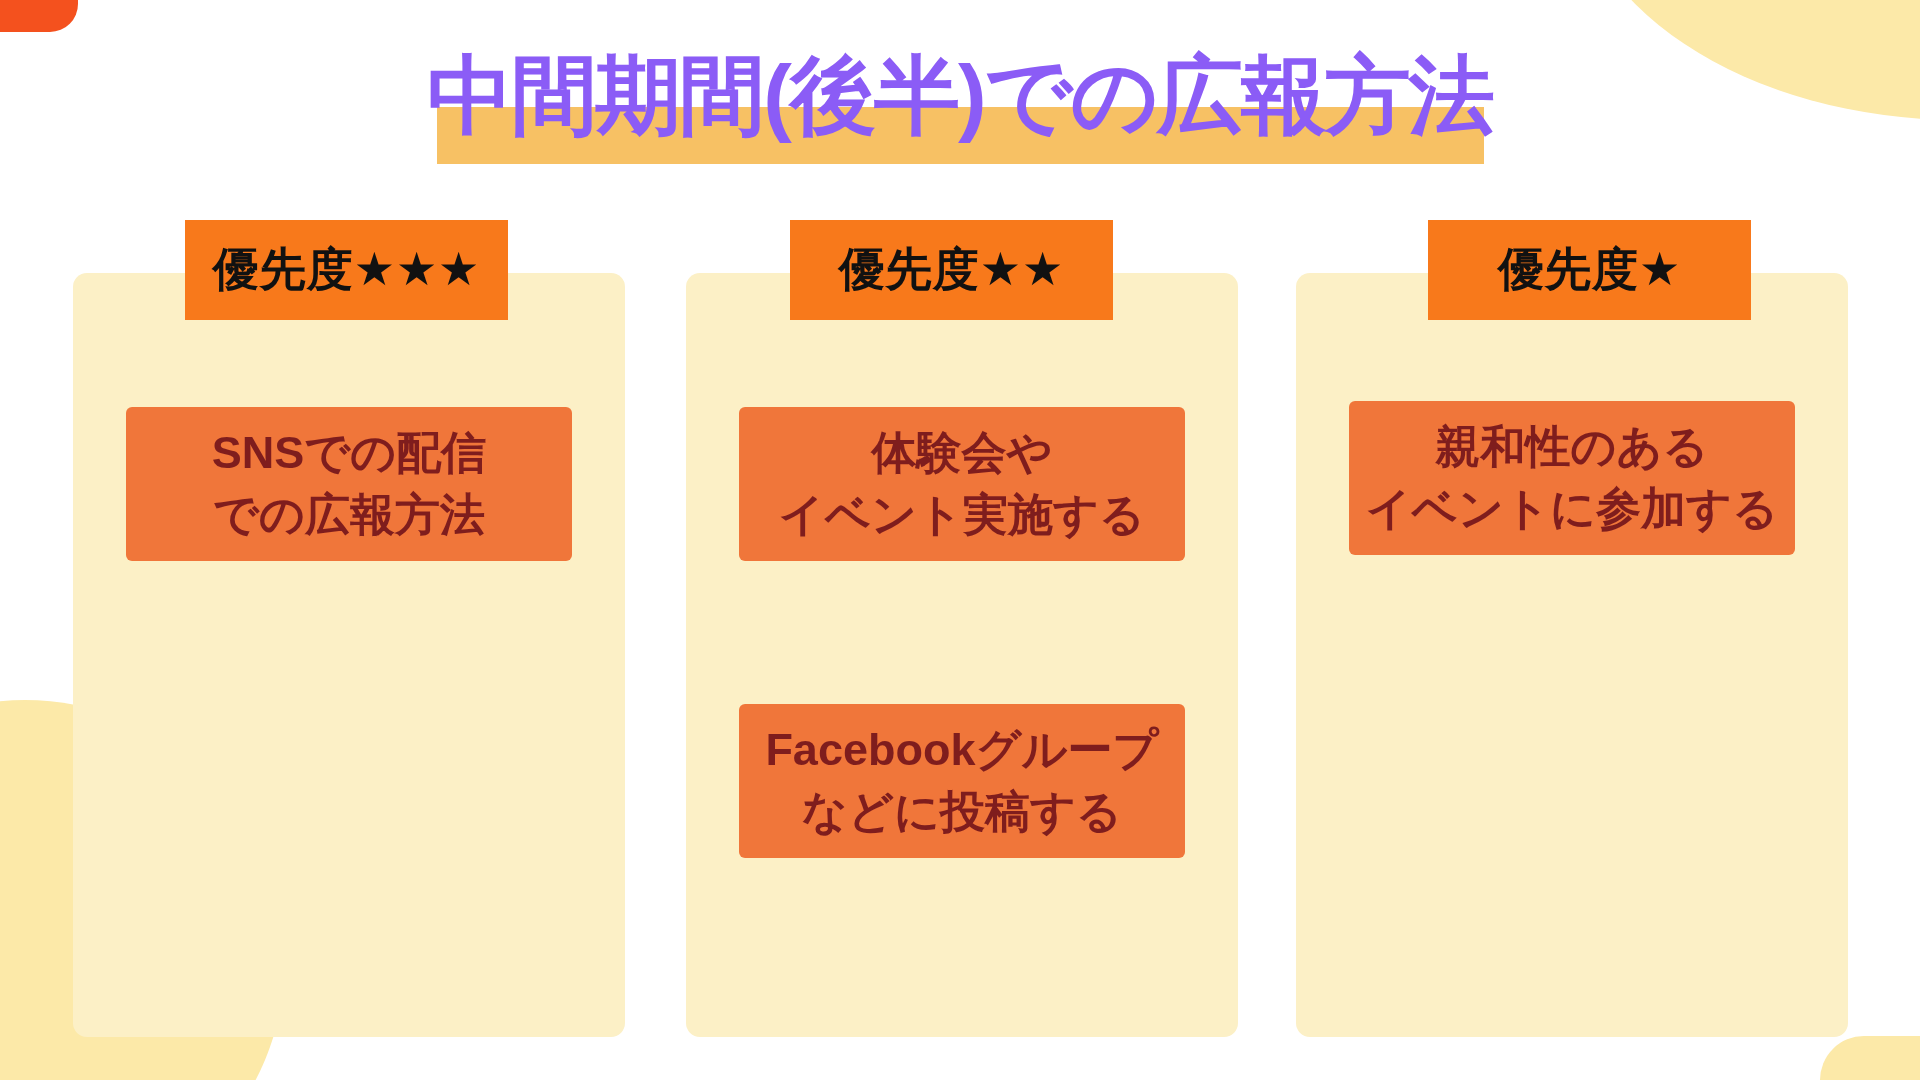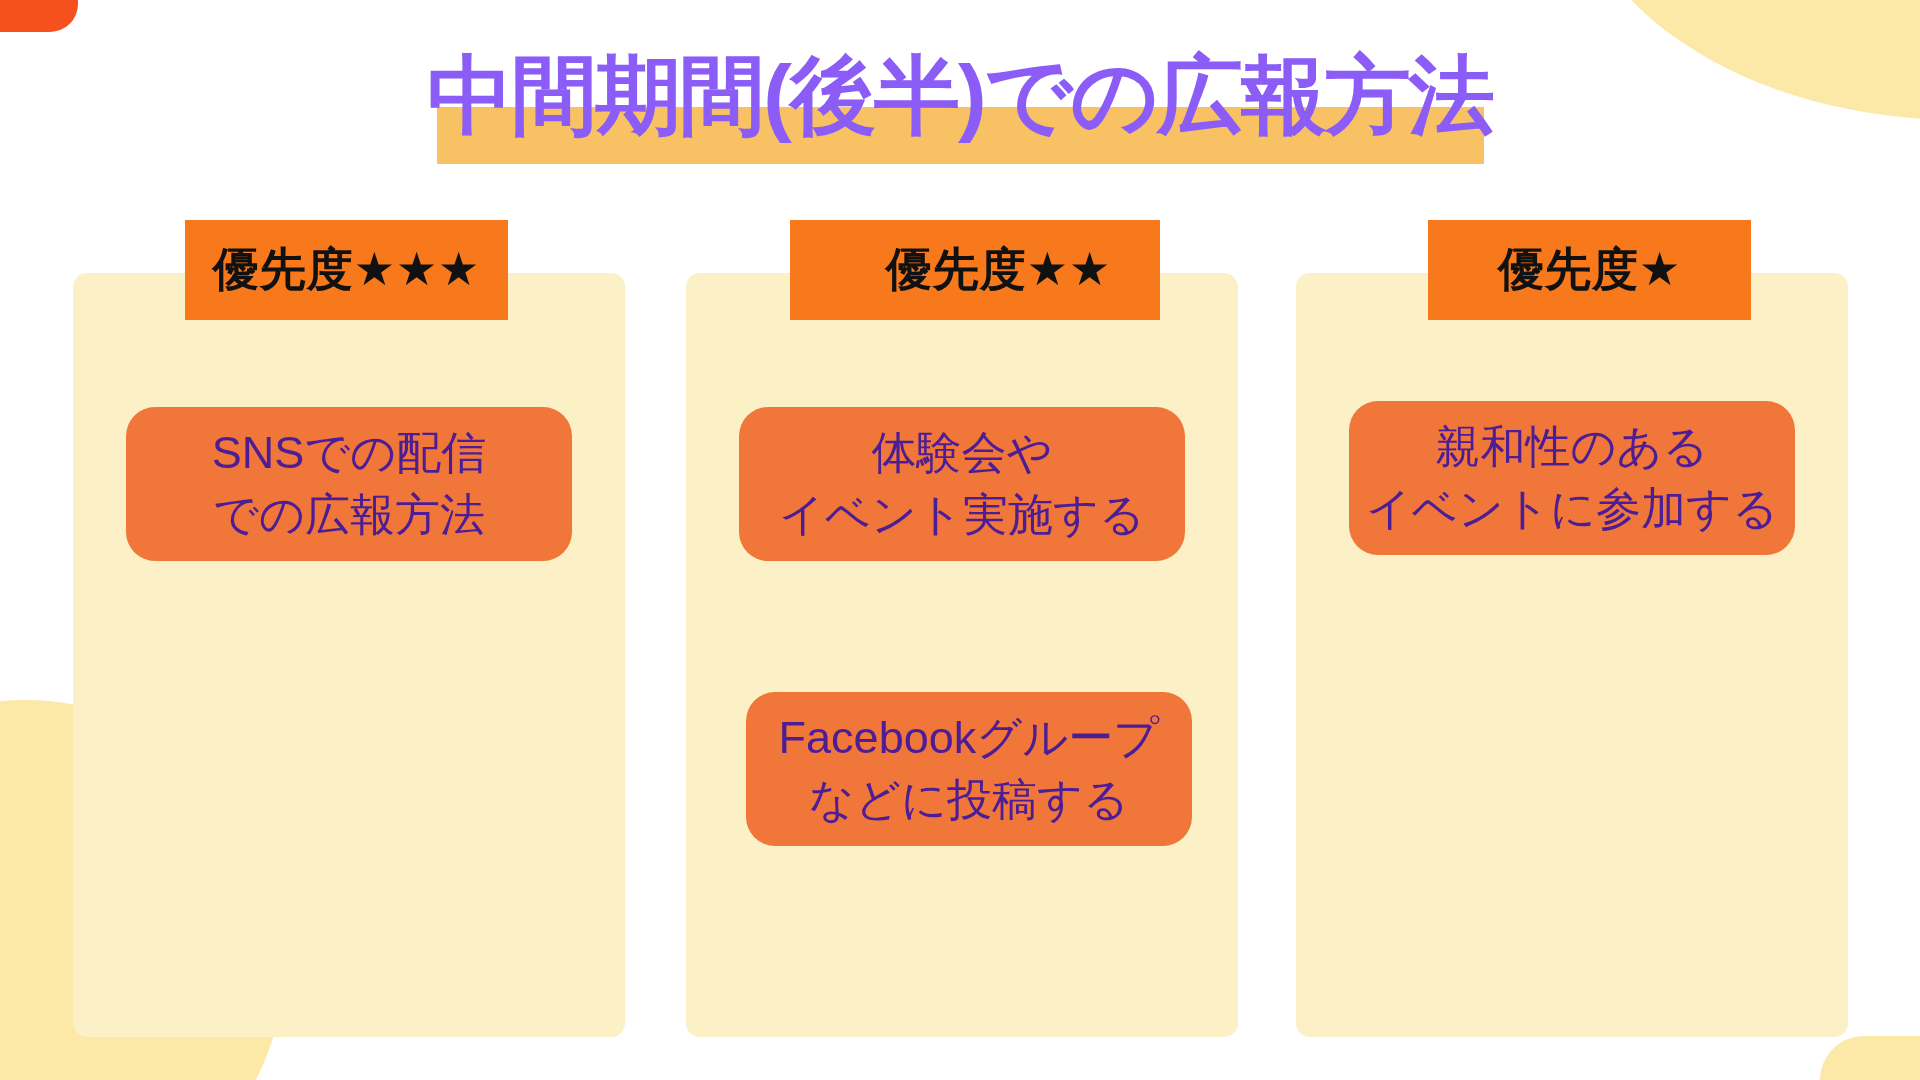--- a/index.html
+++ b/index.html
@@ -90,43 +90,43 @@
     background: #F8791B;
     display: flex;
     align-items: center;
     justify-content: center;
     font-size: 46px;
     font-weight: 900;
     color: #111111;
     letter-spacing: 1px;
   }
   .column-1 .col-badge { left: 112px; }
-  .column-2 .col-badge { left: 104px; padding-left: 47px; }
+  .column-2 .col-badge { left: 104px; }
   .column-3 .col-badge { left: 132px; }
 
   .item-box {
     position: absolute;
     left: 53px;
     width: 446px; height: 154px;
     background: #F0763A;
-    border-radius: 29px;
+    border-radius: 6px;
     display: flex;
     flex-direction: column;
     align-items: center;
     justify-content: center;
     text-align: center;
-    color: #4c1d95;
+    color: #7f1d1d;
     font-size: 45px;
     line-height: 1.38;
-    font-weight: 400;
+    font-weight: 700;
   }
   .column-1 .row-1 { top: 187px; }
   .column-2 .row-1 { top: 187px; }
   .column-3 .row-1 { top: 181px; }
-  .column-2 .row-2 { top: 472px; margin-left: 7px; }
+  .column-2 .row-2 { top: 484px; }
 </style>
 </head>
 <body>
 
 <div class="canvas">
 
   <div class="deco-circle-tr"></div>
   <div class="deco-circle-bl"></div>
   <div class="deco-tl"></div>
   <div class="deco-br"></div>

